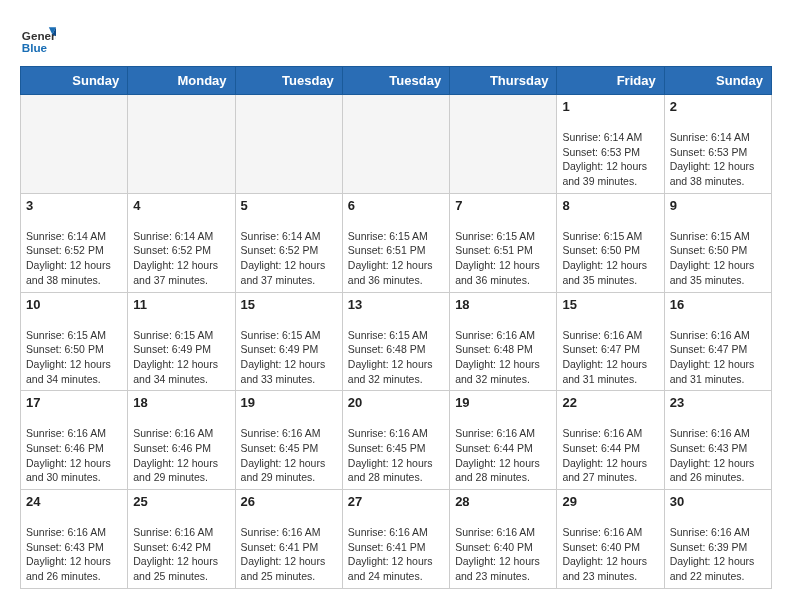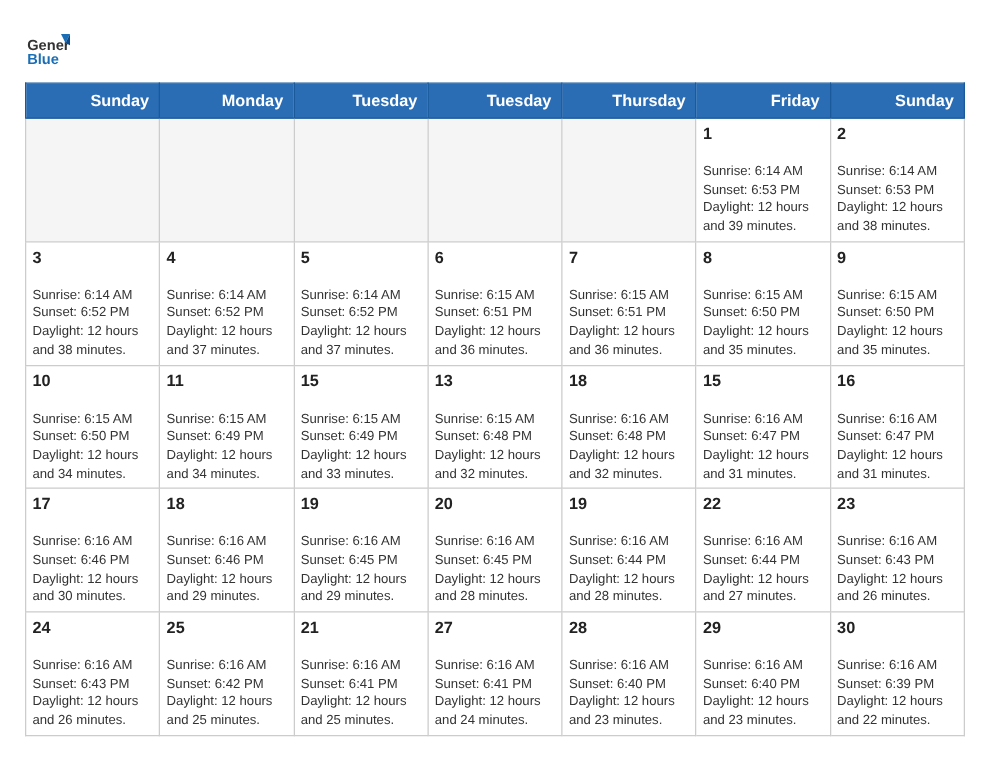--- a/index.html
+++ b/index.html
@@ -267,21 +267,21 @@
 Sunset: 6:43 PM
 Daylight: 12 hours and 26 minutes.</div>
         </td>
         <td>
           <div class="day-number">25</div>
           <div class="day-info" style="white-space: pre-line;">Sunrise: 6:16 AM
 Sunset: 6:42 PM
 Daylight: 12 hours and 25 minutes.</div>
         </td>
         <td>
-          <div class="day-number">21</div>
+          <div class="day-number">26</div>
           <div class="day-info" style="white-space: pre-line;">Sunrise: 6:16 AM
 Sunset: 6:41 PM
 Daylight: 12 hours and 25 minutes.</div>
         </td>
         <td>
           <div class="day-number">27</div>
           <div class="day-info" style="white-space: pre-line;">Sunrise: 6:16 AM
 Sunset: 6:41 PM
 Daylight: 12 hours and 24 minutes.</div>
         </td>

